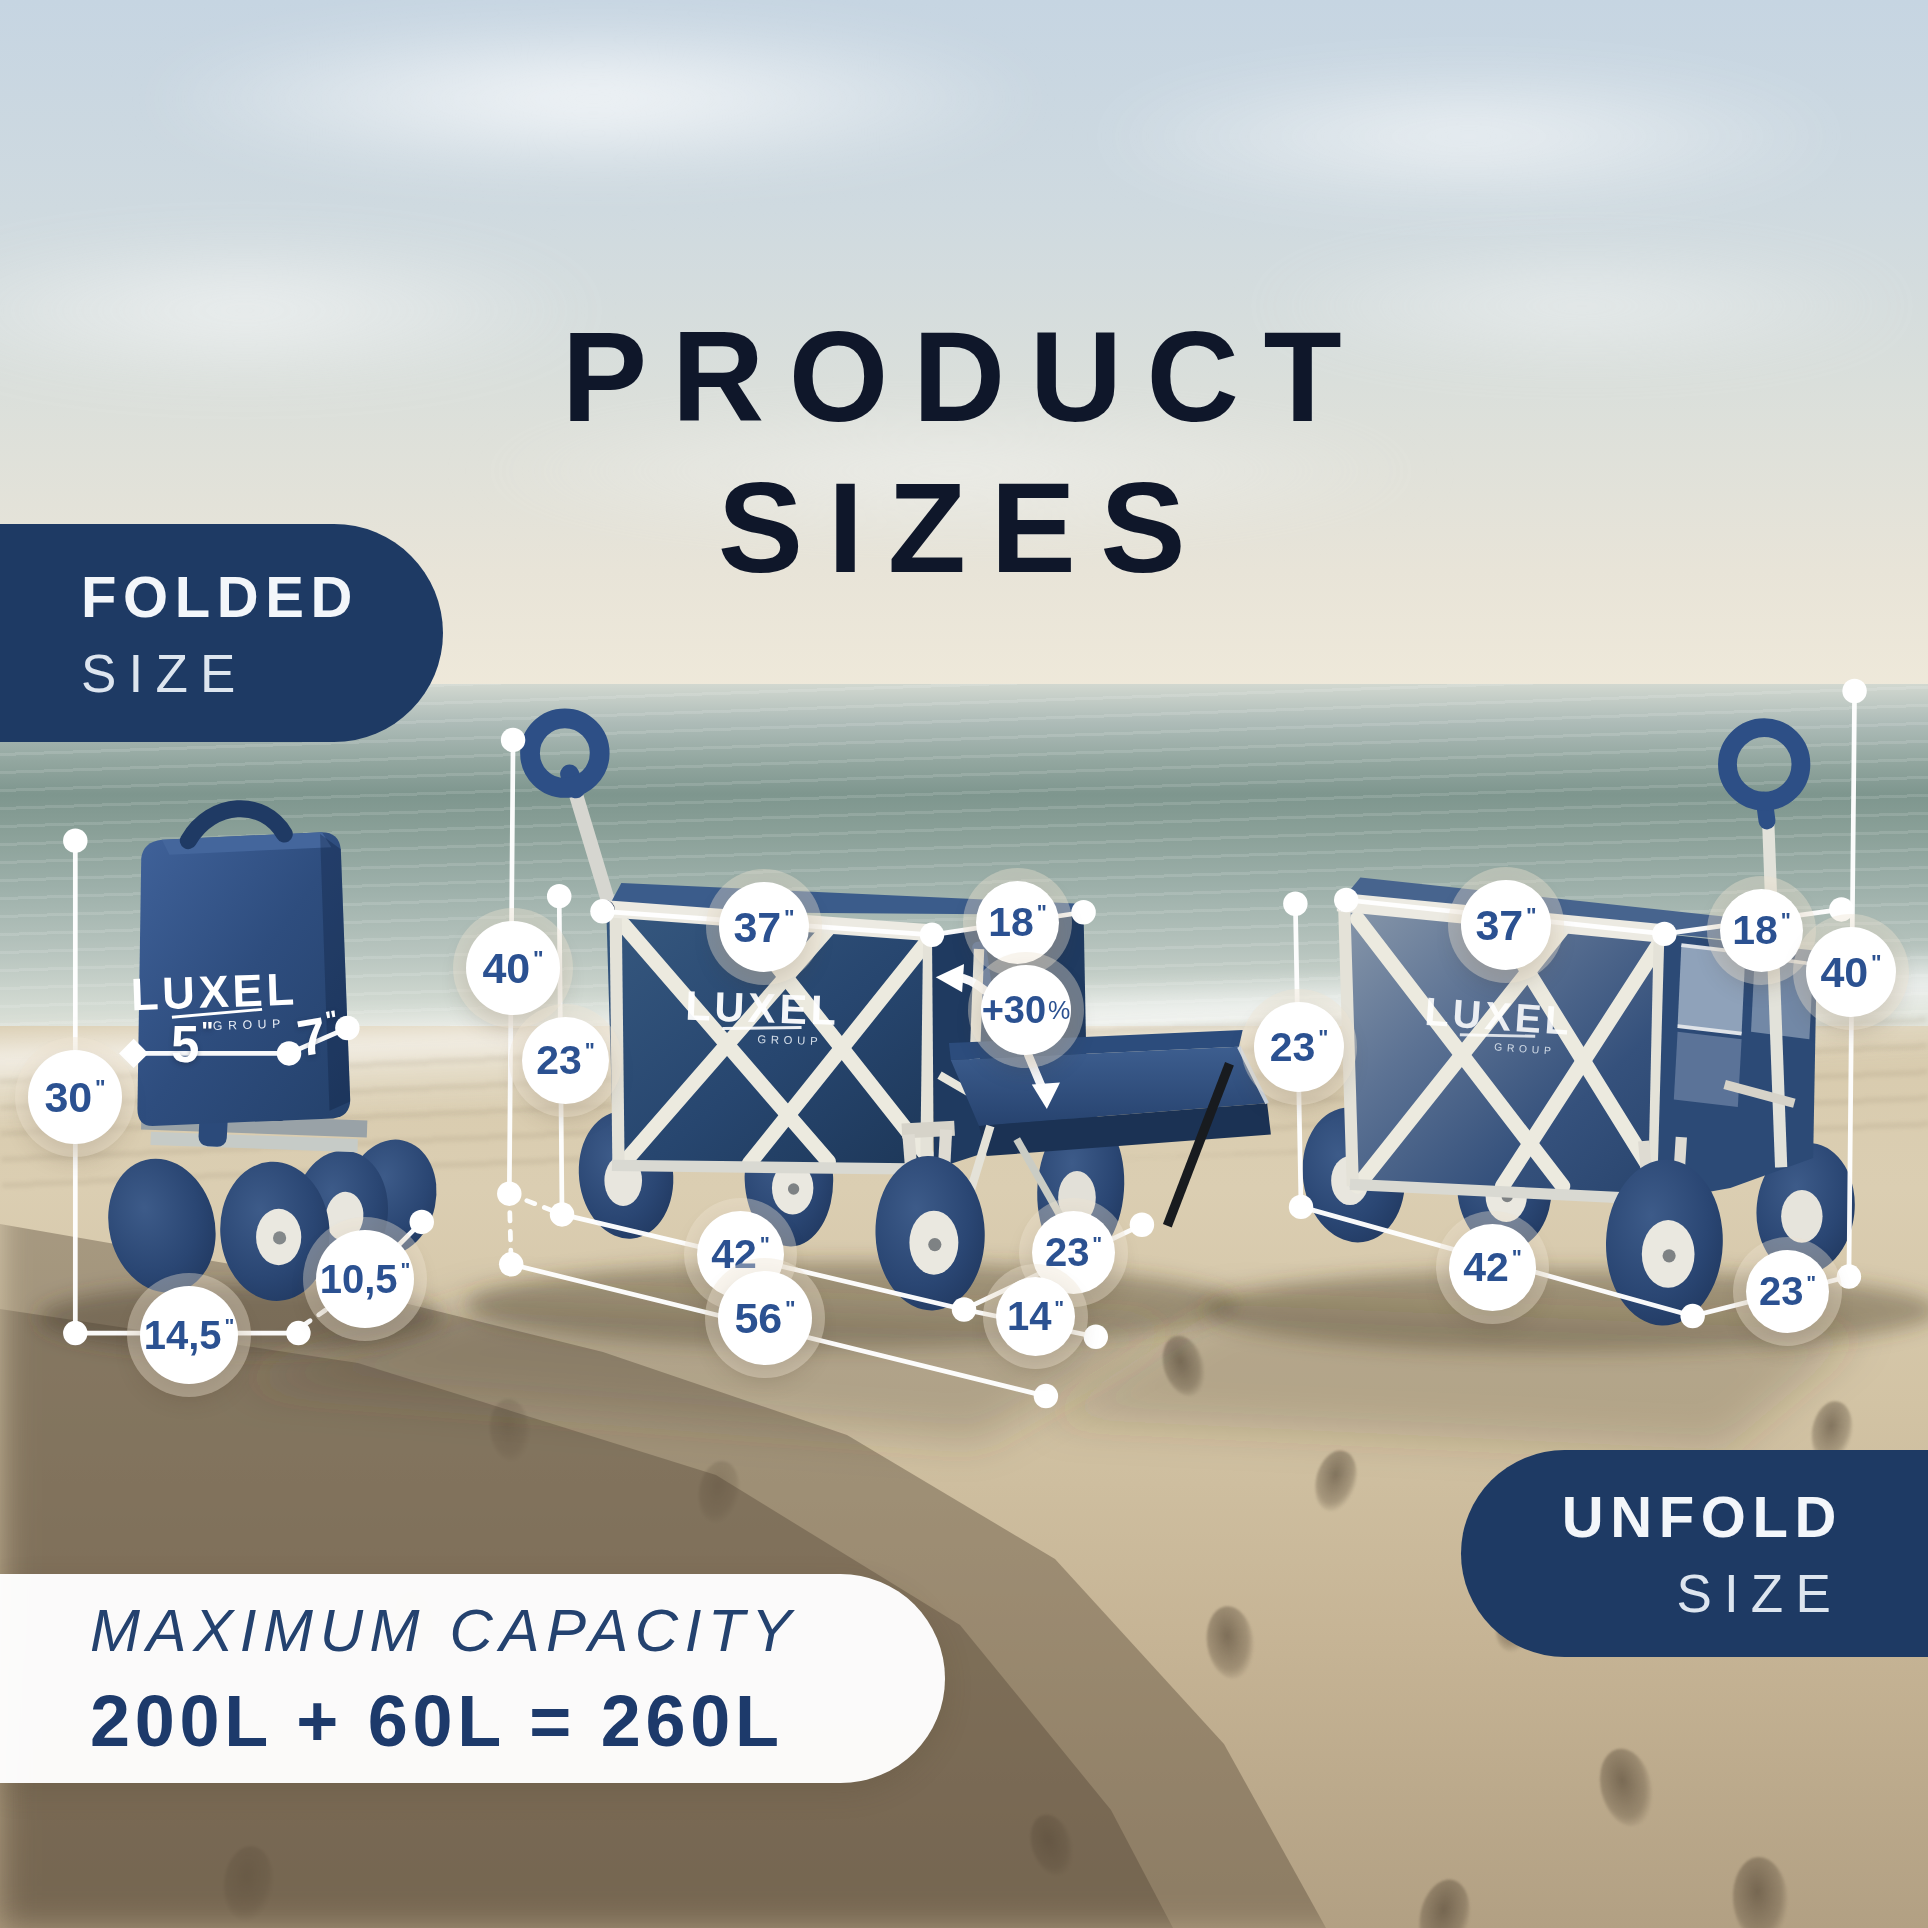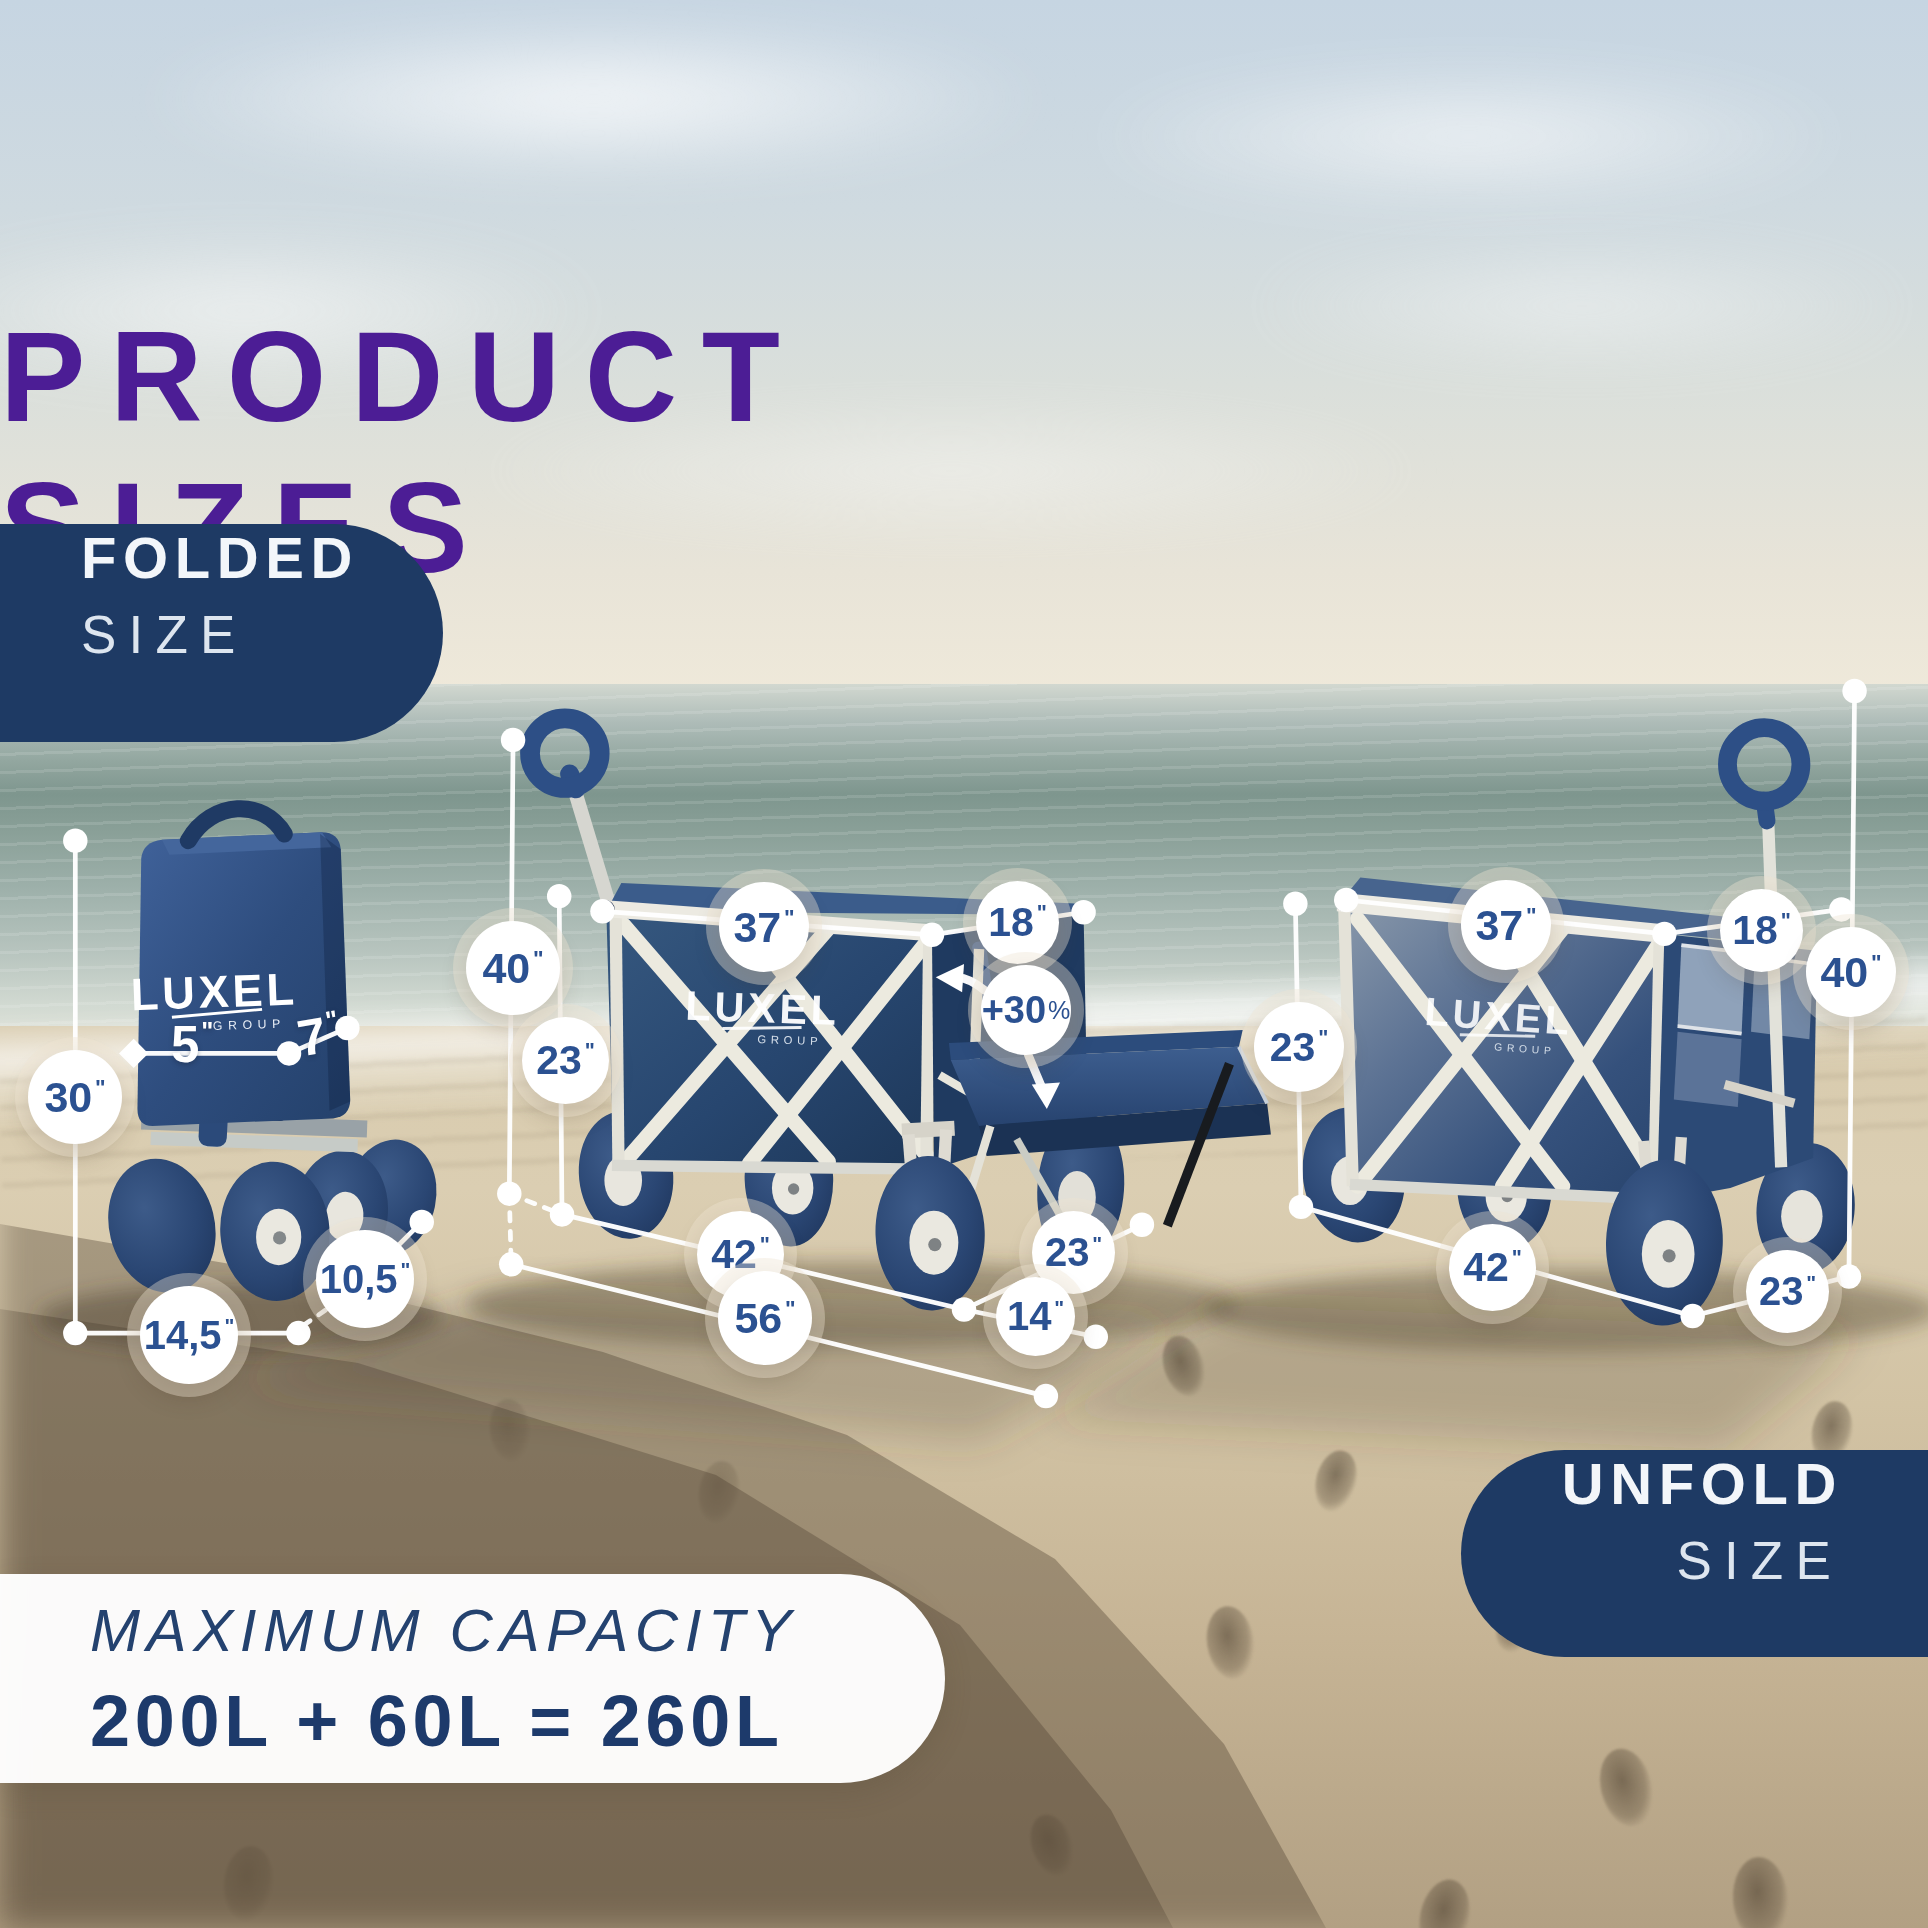--- a/index.html
+++ b/index.html
@@ -43,23 +43,23 @@
   .mc .u{font-size:.52em;transform:translateY(-9.4px);margin-left:2.8px;}
   .mc .u-pct{font-size:.66em;font-weight:400;margin-left:1.9px;}
   .wlabel{color:#fff;font-weight:bold;display:flex;align-items:flex-start;
       text-shadow:0 1.9px 5.6px rgba(20,30,50,.35);}
   .wlabel .u{font-size:.5em;transform:translateY(1.9px);margin-left:1.9px;}
 
   
   .tagline{left:0;top:171px;width:1928px;text-align:center;color:#1d3a6b;
      font-size:72px;font-weight:400;letter-spacing:12.2px;}
   .tagline .mark{font-size:.45em;vertical-align:.85em;letter-spacing:0;}
-  .title{left:0;width:1928px;text-align:left;color:#4c1d95;font-weight:bold;
+  .title{left:0;width:1928px;text-align:center;color:#0f172a;font-weight:bold;
      font-size:128px;letter-spacing:24.5px;}
-  .badge{background:#1e3a64;display:flex;flex-direction:column;}
+  .badge{background:#1e3a64;display:flex;flex-direction:column;justify-content:center;}
   .badge .b1{font-weight:bold;color:#f3f6fa;font-size:58px;letter-spacing:6.6px;}
   .badge .b2{font-weight:400;color:#dde5ef;font-size:53px;letter-spacing:12.2px;margin-top:13px;}
   .badge-folded{left:0;top:524px;width:443px;height:218px;border-radius:0 109px 109px 0;
      align-items:flex-start;padding-left:81px;box-sizing:border-box;}
   .badge-unfold{left:1461px;top:1450px;width:467px;height:207px;border-radius:104px 0 0 104px;
      align-items:flex-end;padding-right:85px;box-sizing:border-box;}
   .capacity{left:0;top:1574px;width:945px;height:209px;background:rgba(255,255,255,.97);
      border-radius:0 105px 105px 0;display:flex;flex-direction:column;justify-content:center;
      padding-left:90px;box-sizing:border-box;box-shadow:0 9.4px 28px rgba(80,65,45,.18);}
   .capacity .c1{color:#24426f;font-size:60px;font-weight:400;letter-spacing:6.6px;font-style:italic;}

